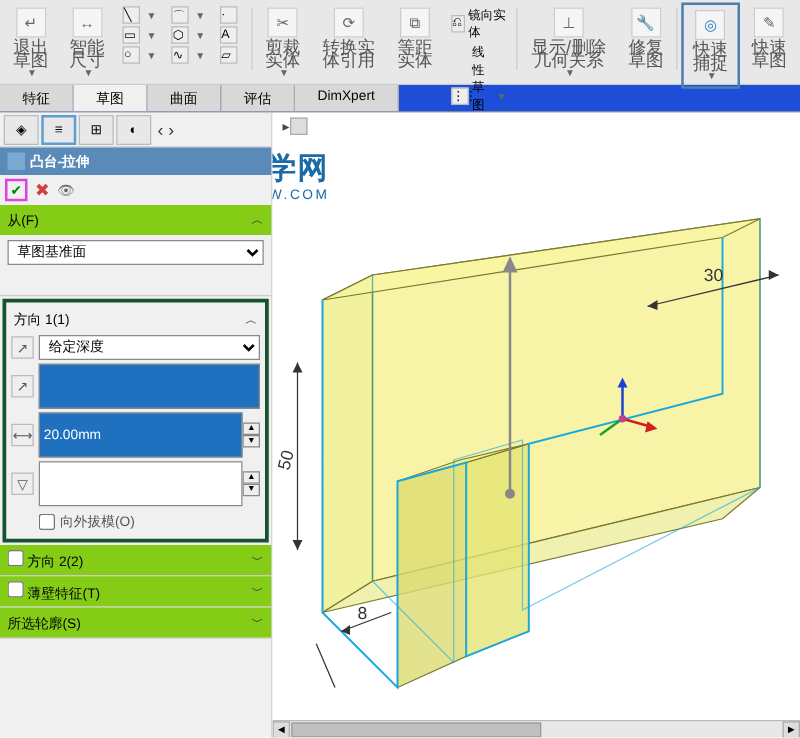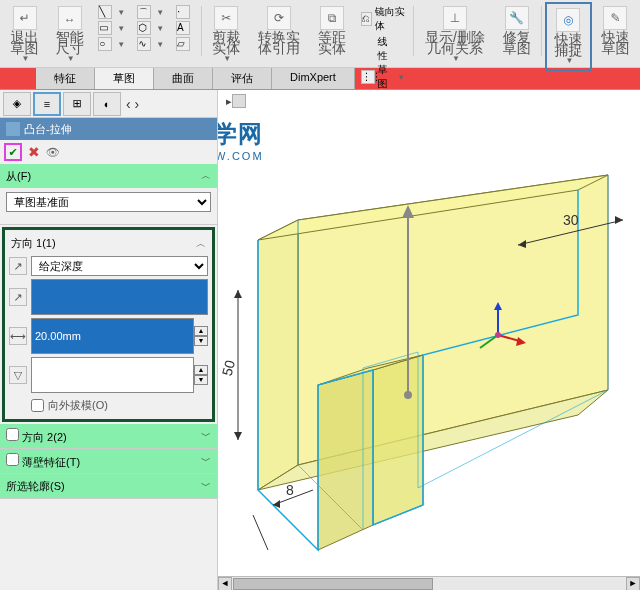--- a/index.html
+++ b/index.html
@@ -10,52 +10,52 @@
     .ribbon-btn { display: flex; flex-direction: column; align-items: center; justify-content: center; padding: 4px 6px; margin: 0 1px; cursor: pointer; text-align: center; min-width: 36px; }
     .ribbon-icon { width: 24px; height: 24px; background: #f5f5f5; border: 1px solid #ccc; margin-bottom: 2px; display: flex; align-items: center; justify-content: center; font-size: 12px; color: #666; }
     .ribbon-label { font-size: 14px; line-height: 11px; color: #555; }
     .ribbon-sep { width: 1px; height: 50px; background: #ccc; margin: 4px 2px; }
     .ribbon-small-col { display: flex; flex-direction: column; padding: 2px; }
     .ribbon-small-btn { display: flex; align-items: center; padding: 1px 4px; font-size: 10px; cursor: pointer; }
     .small-icon { width: 14px; height: 14px; background: #eee; border: 1px solid #bbb; margin-right: 3px; }
     .dropdown-arrow { font-size: 8px; color: #666; margin-left: 2px; }
 
     
-    .tabs { height: 22px; background: #ef4444; display: flex; border-bottom: 1px solid #999; padding-left: 36px; }
+    .tabs { height: 22px; background: #1d4ed8; display: flex; border-bottom: 1px solid #999; }
     .tab { padding: 3px 18px; font-size: 11px; background: #d8d8d8; border-right: 1px solid #aaa; cursor: pointer; }
     .tab.active { background: #f0f0f0; font-weight: normal; }
 
     
     .main { display: flex; height: calc(100% - 90px); }
     .left-panel { width: 218px; background: #f0f0f0; border-right: 1px solid #ccc; display: flex; flex-direction: column; }
     
     
     .fm-tabs { height: 28px; display: flex; align-items: center; padding: 2px; border-bottom: 1px solid #ccc; }
     .fm-tab { width: 28px; height: 24px; border: 1px solid #bbb; margin: 0 1px; background: #e8e8e8; display: flex; align-items: center; justify-content: center; cursor: pointer; }
     .fm-tab.active { border: 2px solid #5a9fd4; }
     .fm-arrows { font-size: 14px; margin-left: 4px; color: #333; }
 
     
-    .feature-title { height: 22px; background: #5a8ab8; color: white; padding: 3px 6px; font-size: 11px; display: flex; align-items: center; }
+    .feature-title { height: 22px; background: #5a8ab8; color: white; padding: 3px 6px; font-size: 11px; display: flex; align-items: center; font-weight: bold; }
     .feature-title-icon { width: 14px; height: 14px; background: #7aa8d0; margin-right: 4px; }
 
     
     .ok-cancel-bar { height: 24px; display: flex; align-items: center; padding: 2px 4px; }
     .ok-btn { width: 18px; height: 18px; border: 2px solid #e040e0; margin-right: 2px; color: green; display: flex; align-items: center; justify-content: center; cursor: pointer; }
     .cancel-btn { color: #d04040; font-size: 14px; margin: 0 4px; cursor: pointer; }
     .eye-btn { margin-left: 2px; color: #666; cursor: pointer; }
 
     
     .section { border-bottom: 1px solid #ccc; }
-    .section-header { height: 24px; display: flex; align-items: center; justify-content: space-between; padding: 3px 6px; background: #86efac; cursor: pointer; }
+    .section-header { height: 24px; display: flex; align-items: center; justify-content: space-between; padding: 3px 6px; background: #84cc16; cursor: pointer; }
     .section-header-text { font-size: 11px; }
     .collapse-btn { font-size: 10px; color: #333; }
     .section-body { padding: 4px 6px; }
 
-    .select-row { display: flex; margin-bottom: 8px; }
+    .select-row { display: flex; margin-bottom: 20px; }
     .section-select { flex: 1; height: 20px; font-size: 11px; background: white; border: 1px solid #888; padding: 1px 3px; }
 
     
     .dir1-section { border: 3px solid #14532d; margin: 2px; padding: 4px; }
     .dir1-header { display: flex; align-items: center; justify-content: space-between; padding: 2px; }
     .dir1-row { display: flex; align-items: center; margin: 3px 0; }
     .row-icon { width: 18px; height: 18px; margin-right: 4px; display: flex; align-items: center; justify-content: center; color: #555; border: 1px solid #bbb; background: #eee; }
     .dir1-input { flex: 1; height: 36px; border: 1px solid #888; padding: 1px 3px; font-size: 11px; }
     .dir1-input.selected { background: #2070c0; color: white; }
     .dir1-input.highlighted { background: #2070c0; color: white; }

